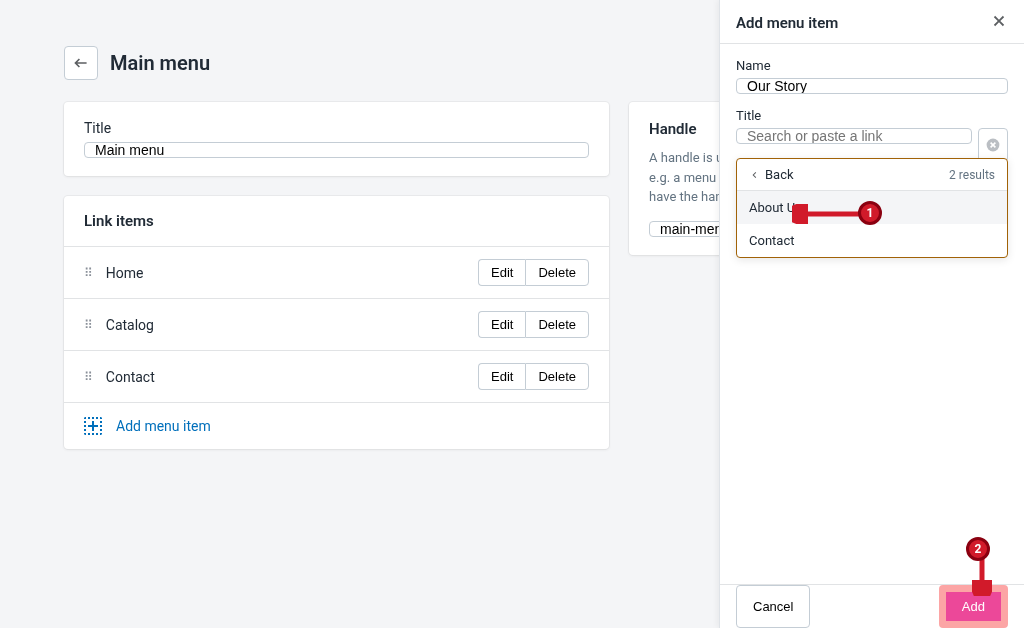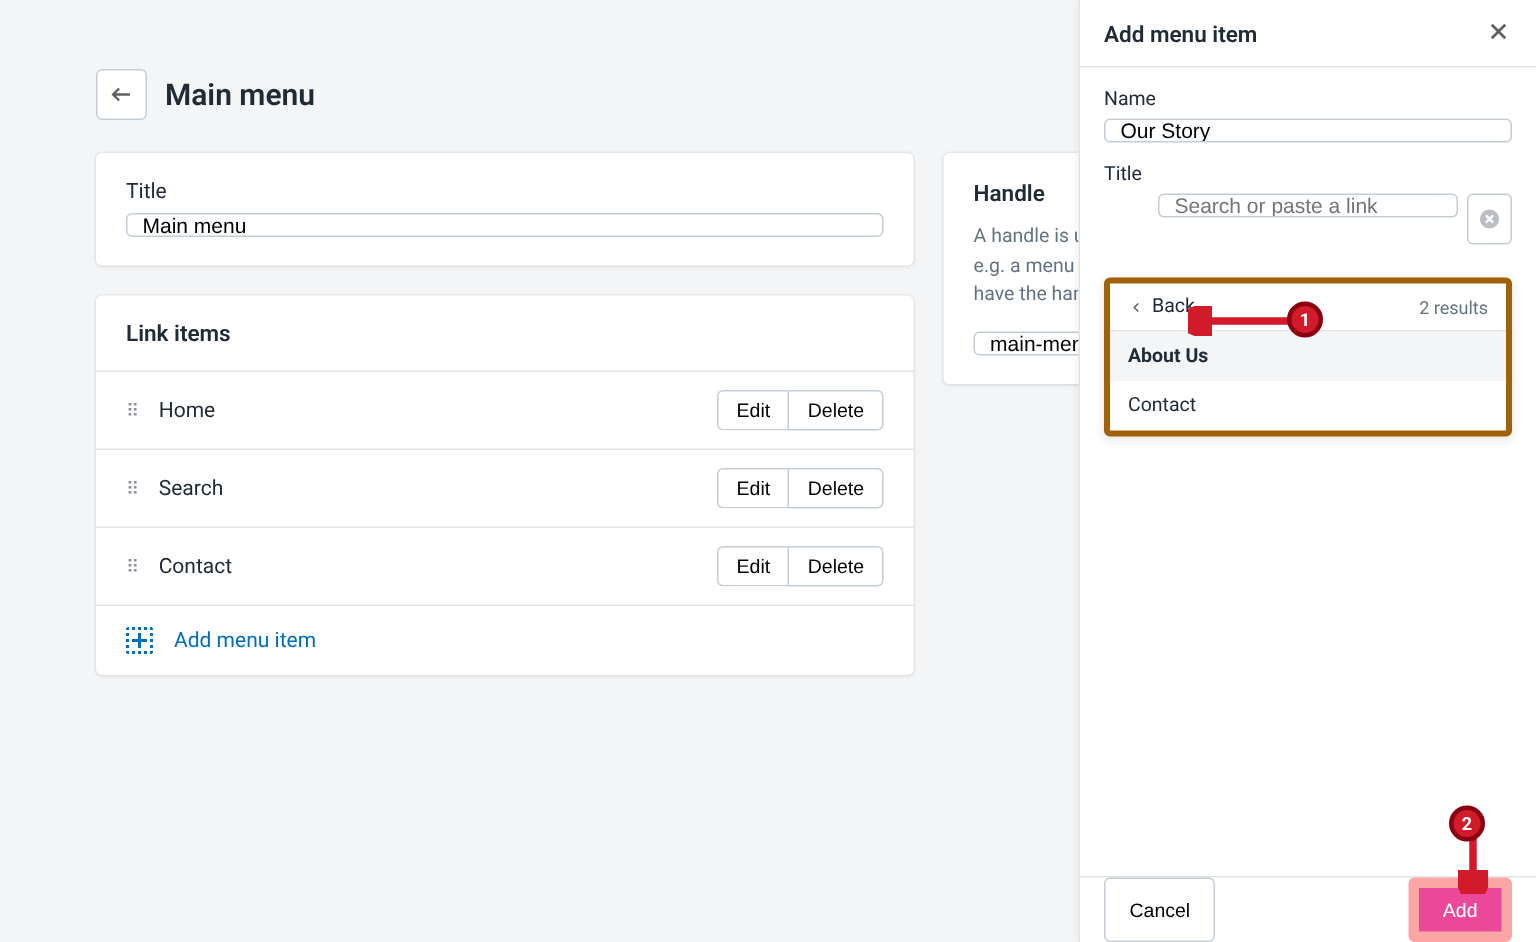--- a/index.html
+++ b/index.html
@@ -152,58 +152,58 @@
     align-items: center;
     justify-content: space-between;
     padding: 12px 16px 10px 16px;
     border-bottom: 1px solid #e1e3e5;
   }
   .panel-header h2 { font-size: 15px; font-weight: 600; }
   .close-x { cursor: pointer; }
   .panel-body { padding: 14px 16px; flex: 1; overflow: visible; position: relative; }
   .panel-label { font-size: 13px; margin-bottom: 5px; display: block; }
 
-  .link-row { display: flex; gap: 6px; margin-left: 36px; }
+  .link-row { display: flex; gap: 6px; }
   .link-input-wrap { flex: 1; }
   .clear-btn {
     width: 30px; height: 34px;
     border: 1px solid #c4cdd5;
     border-radius: 4px;
     background: #fff;
     display: flex; align-items: center; justify-content: center;
     cursor: pointer;
     color: #bfc3c8;
   }
 
   .dropdown {
     position: absolute;
     left: 16px;
     right: 16px;
-    top: 140px;
-    background: #fff;
-    border: 4px solid #a16207;
+    top: 114px;
+    background: #fff;
+    border: 1px solid #a16207;
     border-radius: 4px;
     box-shadow: 0 2px 8px rgba(0,0,0,0.1);
   }
   .dd-header {
     display: flex;
     justify-content: space-between;
     align-items: center;
     padding: 8px 12px;
     border-bottom: 1px solid #e1e3e5;
     font-size: 13px;
   }
   .dd-back { display: flex; align-items: center; gap: 6px; cursor: pointer; }
   .dd-results { color: #637381; font-size: 12px; }
   .dd-item {
     padding: 9px 12px;
     font-size: 13px;
     cursor: pointer;
   }
-  .dd-item.hovered { background: #f4f5f7; font-weight: bold; }
+  .dd-item.hovered { background: #f4f5f7; }
 
   .panel-footer {
     display: flex;
     justify-content: space-between;
     padding: 0 16px;
     border-top: 1px solid #e1e3e5;
   }
   .btn {
     padding: 7px 16px;
     border-radius: 4px;
@@ -260,21 +260,21 @@
               <span>Home</span>
             </div>
             <div class="btn-group">
               <button class="small-btn">Edit</button>
               <button class="small-btn">Delete</button>
             </div>
           </div>
           <div class="menu-row">
             <div class="menu-row-left">
               <span class="drag-handle">⠿</span>
-              <span>Search</span>
+              <span>Catalog</span>
             </div>
             <div class="btn-group">
               <button class="small-btn">Edit</button>
               <button class="small-btn">Delete</button>
             </div>
           </div>
           <div class="menu-row">
             <div class="menu-row-left">
               <span class="drag-handle">⠿</span>
               <span>Contact</span>

